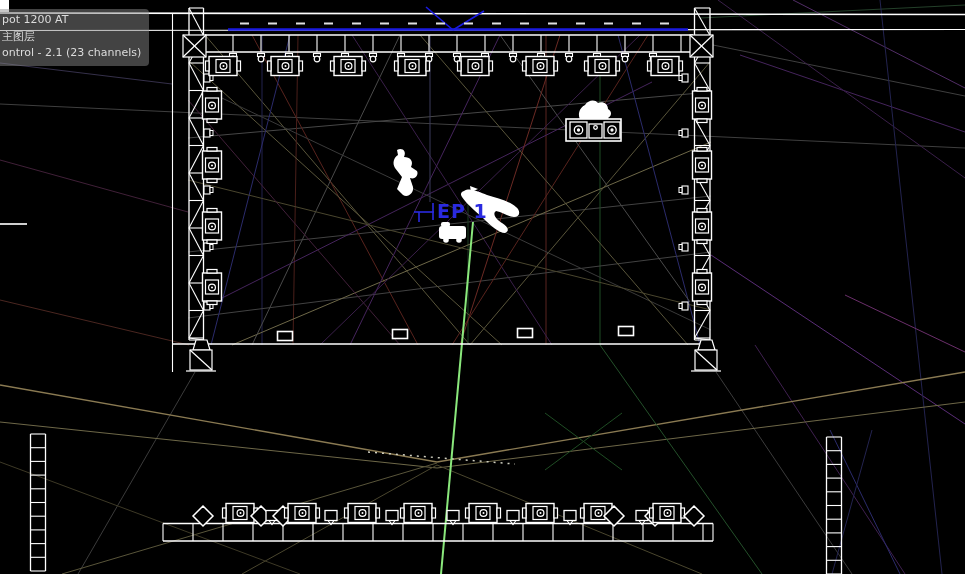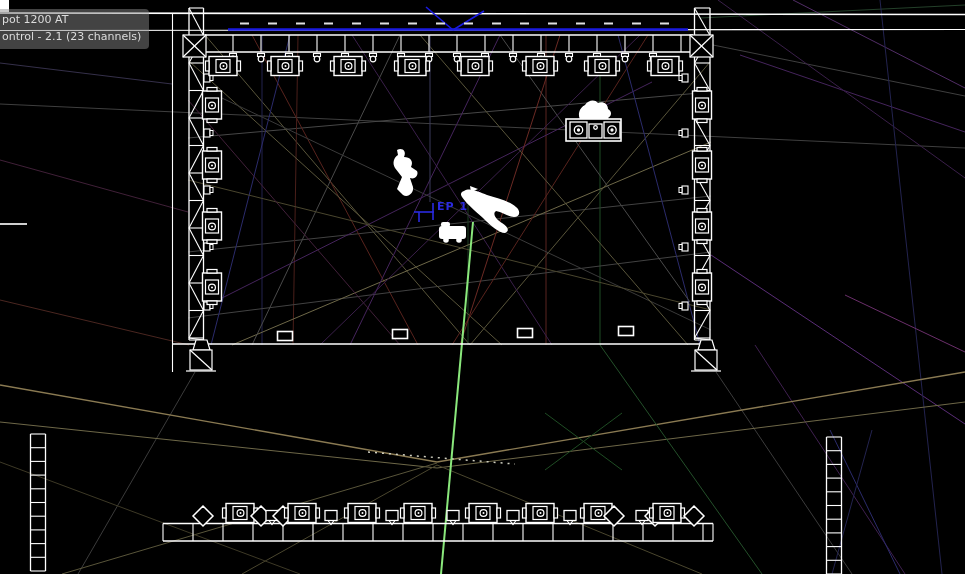--- a/index.html
+++ b/index.html
@@ -11,21 +11,21 @@
     background:rgba(140,140,140,0.48);
     border-radius:0 4px 4px 0;
     padding:3px 8px 4px 2px;
     color:#dcdcdc;font-size:11px;line-height:16.5px;
     white-space:nowrap;z-index:5;
   }
   .tooltip div{white-space:nowrap;}
   .ep-label{
     position:absolute;left:437px;top:200px;
     color:var(--c-label_blue,#2a2ae0);
-    font-size:11px;font-weight:600;z-index:4;letter-spacing:1px;
+    font-size:19px;font-weight:600;z-index:4;letter-spacing:1px;
   }
 </style>
 </head>
 <body>
 
 <div id="stagewrap">
 
 <svg width="965" height="574" viewBox="0 0 965 574">
   <defs>
     <g id="sym-mh">
@@ -558,18 +558,19 @@
 
   <g stroke="var(--c-label_blue,#2a2ae0)" stroke-width="1.6">
     <line x1="414" y1="212" x2="434" y2="212"></line>
     <line x1="433" y1="203" x2="433" y2="220"></line>
     <line x1="419" y1="212" x2="419" y2="222"></line>
   </g>
 </svg>
 
 <div class="tooltip">
   <div>pot 1200 AT</div>
+  <div>主图层</div>
   <div>ontrol - 2.1 (23 channels)</div>
 </div>
 
 <span class="ep-label">EP 1</span>
 
 </div>
 
 </body></html>

